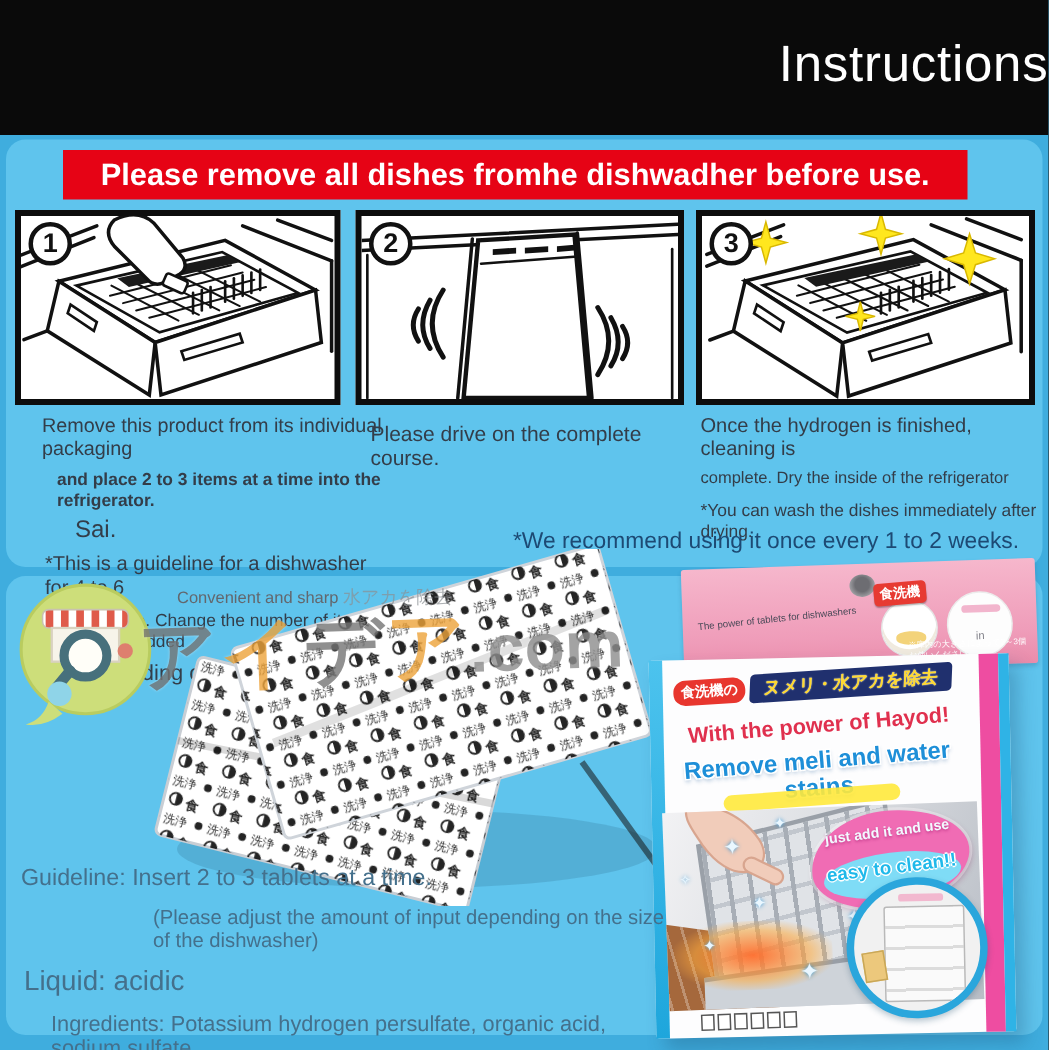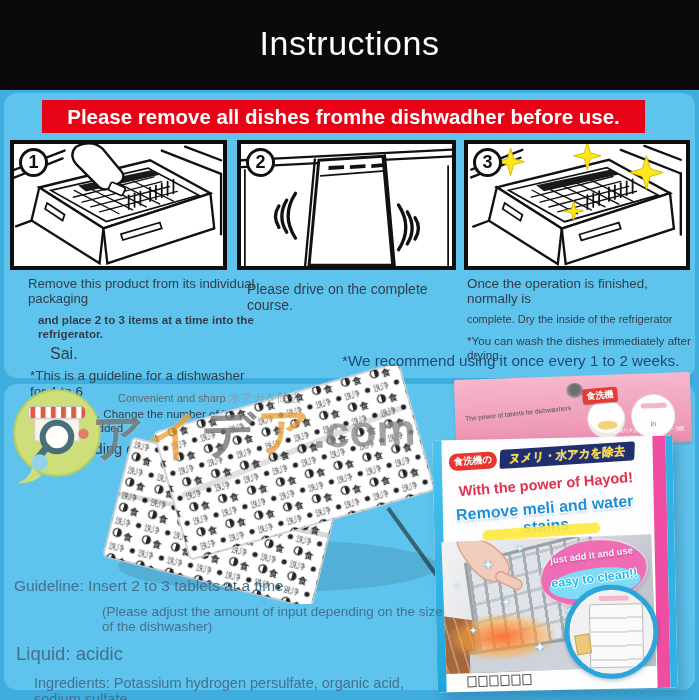--- a/index.html
+++ b/index.html
@@ -7,21 +7,21 @@
   #app {
     position:relative; width:699px; height:700px; overflow:hidden;
     background:#3fadde;
     font-family:"Liberation Sans", sans-serif;
   }
   .abs { position:absolute; }
 
   
   #topbar { left:0; top:0; width:699px; height:90px; background:#0a0a0a; }
   #topbar .title {
-    width:100%; text-align:center; margin-top:24px;
+    width:100%; text-align:right; margin-top:24px;
     color:#fff; font-size:34px; letter-spacing:.5px;
   }
 
   
   .bluepanel { background:#5fc4ed; border-radius:13px; }
   #panelA { left:4px; top:93px; width:691px; height:285px; }
   #panelB { left:4px; top:384px; width:691px; height:306px; }
 
   
   #banner {
@@ -277,21 +277,21 @@
   <div class="abs cap" id="cap1">
     <div class="c1-l1">Remove this product from its individual packaging</div>
     <div class="c1-l2">and place 2 to 3 items at a time into the refrigerator.</div>
     <div class="c1-l3">Sai.</div>
     <div class="c1-l4">*This is a guideline for a dishwasher for 4 to 6</div>
     <div class="c1-l5">people. Change the number of items to be added</div>
     <div class="c1-l6">depending on the degree of dirt.</div>
   </div>
   <div class="abs cap" id="cap2">Please drive on the complete course.</div>
   <div class="abs cap" id="cap3">
-    <div class="c3-l1">Once the operation is finished, normally is</div>
+    <div class="c3-l1">Once the hydrogen is finished, cleaning is</div>
     <div class="c3-l2">complete. Dry the inside of the refrigerator</div>
     <div class="c3-l4">*You can wash the dishes immediately after drying.</div>
   </div>
 
   <div class="abs" id="note">*We recommend using it once every 1 to 2 weeks.</div>
 
   <svg class="abs" id="packets" viewBox="0 0 372 238">
     <defs>
       <pattern id="pkt" width="30" height="26" patternUnits="userSpaceOnUse">
         <circle cx="6" cy="6" r="4" fill="none" stroke="#111" stroke-width="1.2"></circle>

